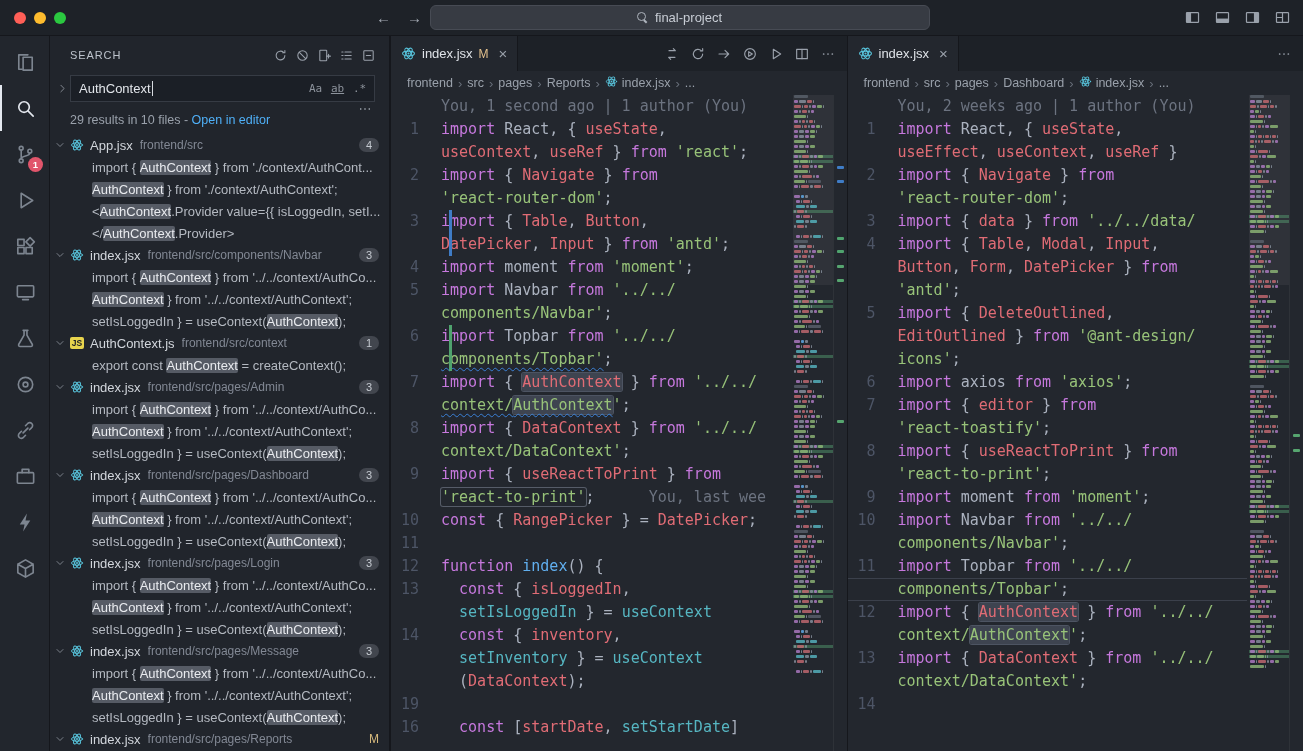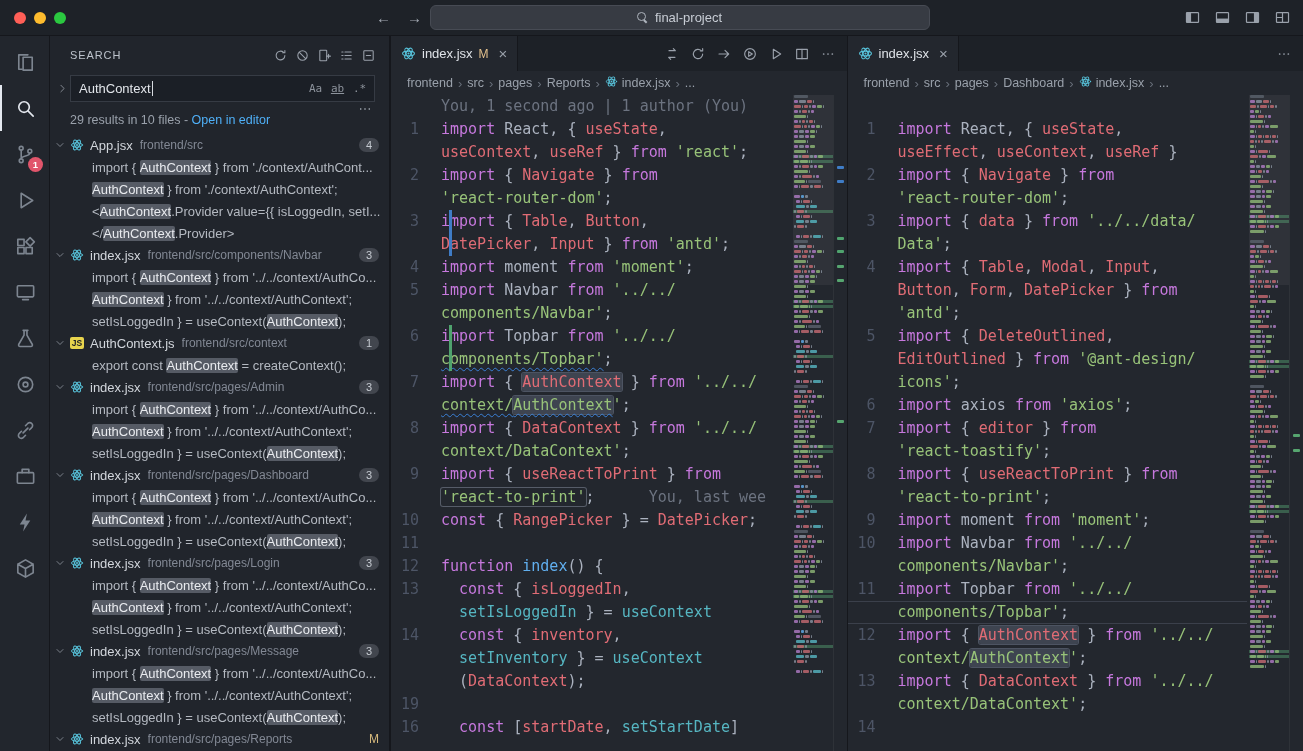--- a/index.html
+++ b/index.html
@@ -1309,27 +1309,26 @@
               </svg></span>
             <span>index.jsx</span>
           </span>
           <span class="bc-sep">›</span>
           <span class="bc-item">
             <span>...</span>
           </span>
         </div>
       <div class="editorbody">
         <div class="codeview">
-            <div class="crow"><span class="ln"></span></div>
+            <div class="crow"><span class="ln"></span><span class="ctext"><span class="tk-g">You, 2 weeks ago | 1 author (You)</span></span></div>
             <div class="crow"><span class="ln">1</span><span class="ctext"><span class="tk-k">import </span><span class="tk-d">React, { </span><span class="tk-v">useState</span><span class="tk-d">,</span></span></div>
             <div class="crow"><span class="ln"></span><span class="ctext"><span class="tk-v">useEffect</span><span class="tk-d">, </span><span class="tk-v">useContext</span><span class="tk-d">, </span><span class="tk-v">useRef</span><span class="tk-d"> }</span></span></div>
             <div class="crow"><span class="ln">2</span><span class="ctext"><span class="tk-k">import </span><span class="tk-d">{ </span><span class="tk-v">Navigate</span><span class="tk-d"> } </span><span class="tk-k">from</span></span></div>
             <div class="crow"><span class="ln"></span><span class="ctext"><span class="tk-s">'react-router-dom'</span><span class="tk-d">;</span></span></div>
             <div class="crow"><span class="ln">3</span><span class="ctext"><span class="tk-k">import </span><span class="tk-d">{ </span><span class="tk-v">data</span><span class="tk-d"> } </span><span class="tk-k">from </span><span class="tk-s">'../../data/</span></span></div>
-            <div class="crow"><span class="ln"></span><span class="ctext"><span class="tk-s">Data'</span><span class="tk-d">;</span></span></div>
             <div class="crow"><span class="ln">4</span><span class="ctext"><span class="tk-k">import </span><span class="tk-d">{ </span><span class="tk-v">Table</span><span class="tk-d">, </span><span class="tk-v">Modal</span><span class="tk-d">, </span><span class="tk-v">Input</span><span class="tk-d">,</span></span></div>
             <div class="crow"><span class="ln"></span><span class="ctext"><span class="tk-v">Button</span><span class="tk-d">, </span><span class="tk-v">Form</span><span class="tk-d">, </span><span class="tk-v">DatePicker</span><span class="tk-d"> } </span><span class="tk-k">from</span></span></div>
             <div class="crow"><span class="ln"></span><span class="ctext"><span class="tk-s">'antd'</span><span class="tk-d">;</span></span></div>
             <div class="crow"><span class="ln">5</span><span class="ctext"><span class="tk-k">import </span><span class="tk-d">{ </span><span class="tk-v">DeleteOutlined</span><span class="tk-d">,</span></span></div>
             <div class="crow"><span class="ln"></span><span class="ctext"><span class="tk-v">EditOutlined</span><span class="tk-d"> } </span><span class="tk-k">from </span><span class="tk-s">'@ant-design/</span></span></div>
             <div class="crow"><span class="ln"></span><span class="ctext"><span class="tk-s">icons'</span><span class="tk-d">;</span></span></div>
             <div class="crow"><span class="ln">6</span><span class="ctext"><span class="tk-k">import </span><span class="tk-d">axios </span><span class="tk-k">from </span><span class="tk-s">'axios'</span><span class="tk-d">;</span></span></div>
             <div class="crow"><span class="ln">7</span><span class="ctext"><span class="tk-k">import </span><span class="tk-d">{ </span><span class="tk-v">editor</span><span class="tk-d"> } </span><span class="tk-k">from</span></span></div>
             <div class="crow"><span class="ln"></span><span class="ctext"><span class="tk-s">'react-toastify'</span><span class="tk-d">;</span></span></div>
             <div class="crow"><span class="ln">8</span><span class="ctext"><span class="tk-k">import </span><span class="tk-d">{ </span><span class="tk-v">useReactToPrint</span><span class="tk-d"> } </span><span class="tk-k">from</span></span></div>

